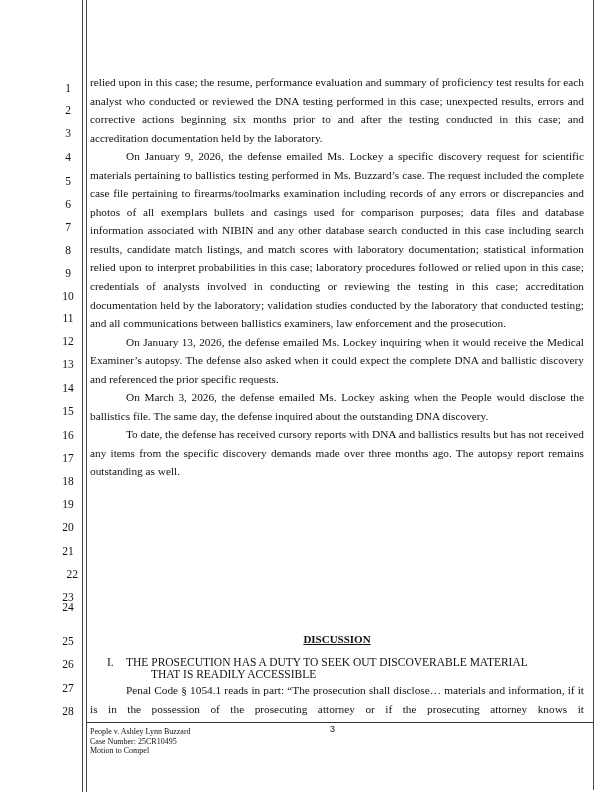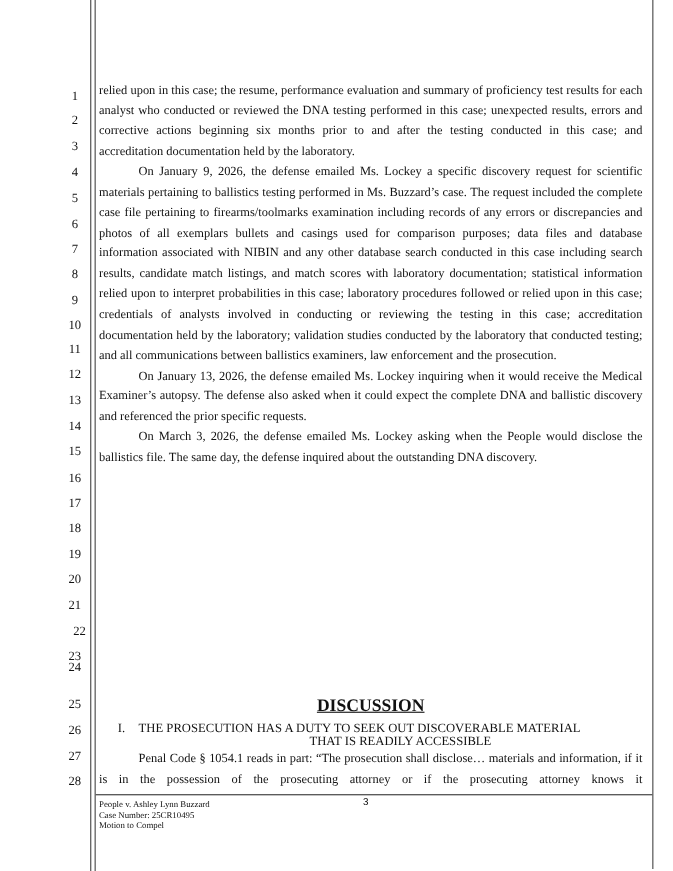--- a/index.html
+++ b/index.html
@@ -8,24 +8,24 @@
   .vline { position:absolute; top:0; width:1px; background:#444; }
   .vl1 { left:82px; height:792px; }
   .vl2 { left:86px; height:792px; }
   .vr { left:593px; height:790px; }
   .hline { position:absolute; left:87px; top:722px; width:506px; height:1px; background:#333; }
   .ln { position:absolute; left:58px; width:20px; text-align:center; font-size:11.5px; }
   .body-text { position:absolute; left:90px; width:494px; font-size:11.3px; line-height:18.55px; text-align:justify; }
   .body-text p { margin:0; }
   .indent { text-indent:36px; }
   .last-line { text-align-last:left; }
-  .disc { position:absolute; left:90px; width:494px; top:633px; text-align:center; font-weight:bold; text-decoration:underline; font-size:16px; }
+  .disc { position:absolute; left:90px; width:494px; top:633px; text-align:center; font-weight:bold; text-decoration:underline; font-size:11px; }
   .heading { position:absolute; left:107px; top:656px; width:470px; font-weight:normal; font-size:11.5px; line-height:12px; }
   .heading .num { display:inline-block; width:19px; }
-  .heading .l2 { padding-left:44px;text-align:center; }
+  .heading .l2 { padding-left:44px; }
   .footer { position:absolute; left:90px; top:727px; font-size:8px; line-height:9.5px; }
   .pagenum { position:absolute; left:330px; top:724px; font-family:"Liberation Sans", sans-serif; font-size:9px; }
 </style>
 </head>
 <body>
 
 <div class="vline vl1"></div>
 <div class="vline vl2"></div>
 <div class="vline vr"></div>
 <div class="hline"></div>
@@ -59,20 +59,21 @@
     <div class="ln" style="top: 658px;">26</div>
     <div class="ln" style="top: 682px;">27</div>
     <div class="ln" style="top: 705px;">28</div>
   </div>
 
 <div class="body-text" style="top:73px;">
   <p class="last-line">relied upon in this case; the resume, performance evaluation and summary of proficiency test results for each analyst who conducted or reviewed the DNA testing performed in this case; unexpected results, errors and corrective actions beginning six months prior to and after the testing conducted in this case; and accreditation documentation held by the laboratory.</p>
   <p class="indent last-line">On January 9, 2026, the defense emailed Ms. Lockey a specific discovery request for scientific materials pertaining to ballistics testing performed in Ms. Buzzard’s case.  The request included the complete case file pertaining to firearms/toolmarks examination including records of any errors or discrepancies and photos of all exemplars bullets and casings used for comparison purposes; data files and database information associated with NIBIN and any other database search conducted in this case including search results, candidate match listings, and match scores with laboratory documentation; statistical information relied upon to interpret probabilities in this case; laboratory procedures followed or relied upon in this case; credentials of analysts involved in conducting or reviewing the testing in this case; accreditation documentation held by the laboratory; validation studies conducted by the laboratory that conducted testing; and all communications between ballistics examiners, law enforcement and the prosecution.</p>
   <p class="indent last-line">On January 13, 2026, the defense emailed Ms. Lockey inquiring when it would receive the Medical Examiner’s autopsy.  The defense also asked when it could expect the complete DNA and ballistic discovery and referenced the prior specific requests.</p>
   <p class="indent last-line">On March 3, 2026, the defense emailed Ms. Lockey asking when the People would disclose the ballistics file. The same day, the defense inquired about the outstanding DNA discovery.</p>
+  <p class="indent last-line">To date, the defense has received cursory reports with DNA and ballistics results but has not received any items from the specific discovery demands made over three months ago.  The autopsy report remains outstanding as well.</p>
 </div>
 
 <div class="disc">DISCUSSION</div>
 
 <div class="heading">
   <div><span class="num">I.</span><span>THE PROSECUTION HAS A DUTY TO SEEK OUT DISCOVERABLE MATERIAL</span></div>
   <div class="l2">THAT IS READILY ACCESSIBLE</div>
 </div>
 
 <div class="body-text" style="top:681px;">

